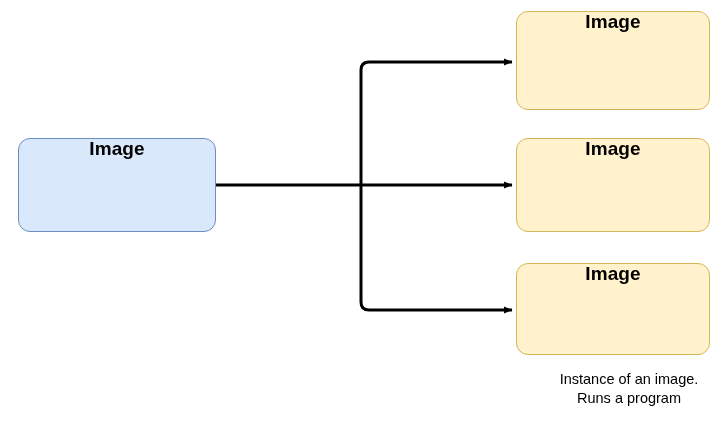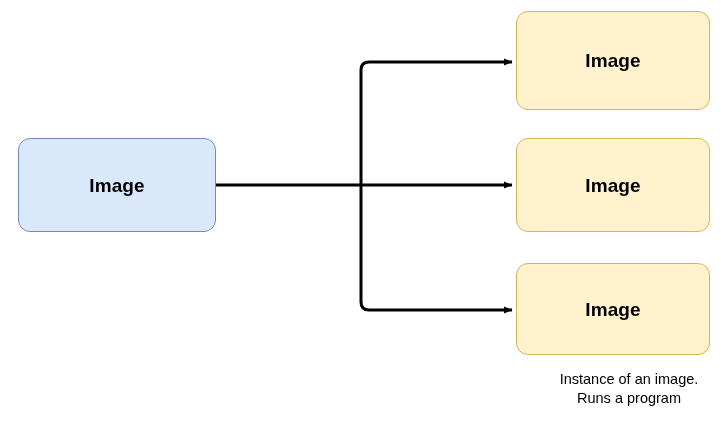--- a/index.html
+++ b/index.html
@@ -15,21 +15,21 @@
     width: 721px;
     height: 421px;
     background: #ffffff;
     overflow: hidden;
   }
   .node {
     position: absolute;
     box-sizing: border-box;
     border-radius: 12px;
     display: flex;
-    align-items: center;
+    align-items: flex-start;
     justify-content: center;
   }
   .node-label {
     font-size: 19px;
     font-weight: bold;
     color: #000000;
     letter-spacing: 0.1px;
     line-height: 1;
   }
   .node-image-source {

